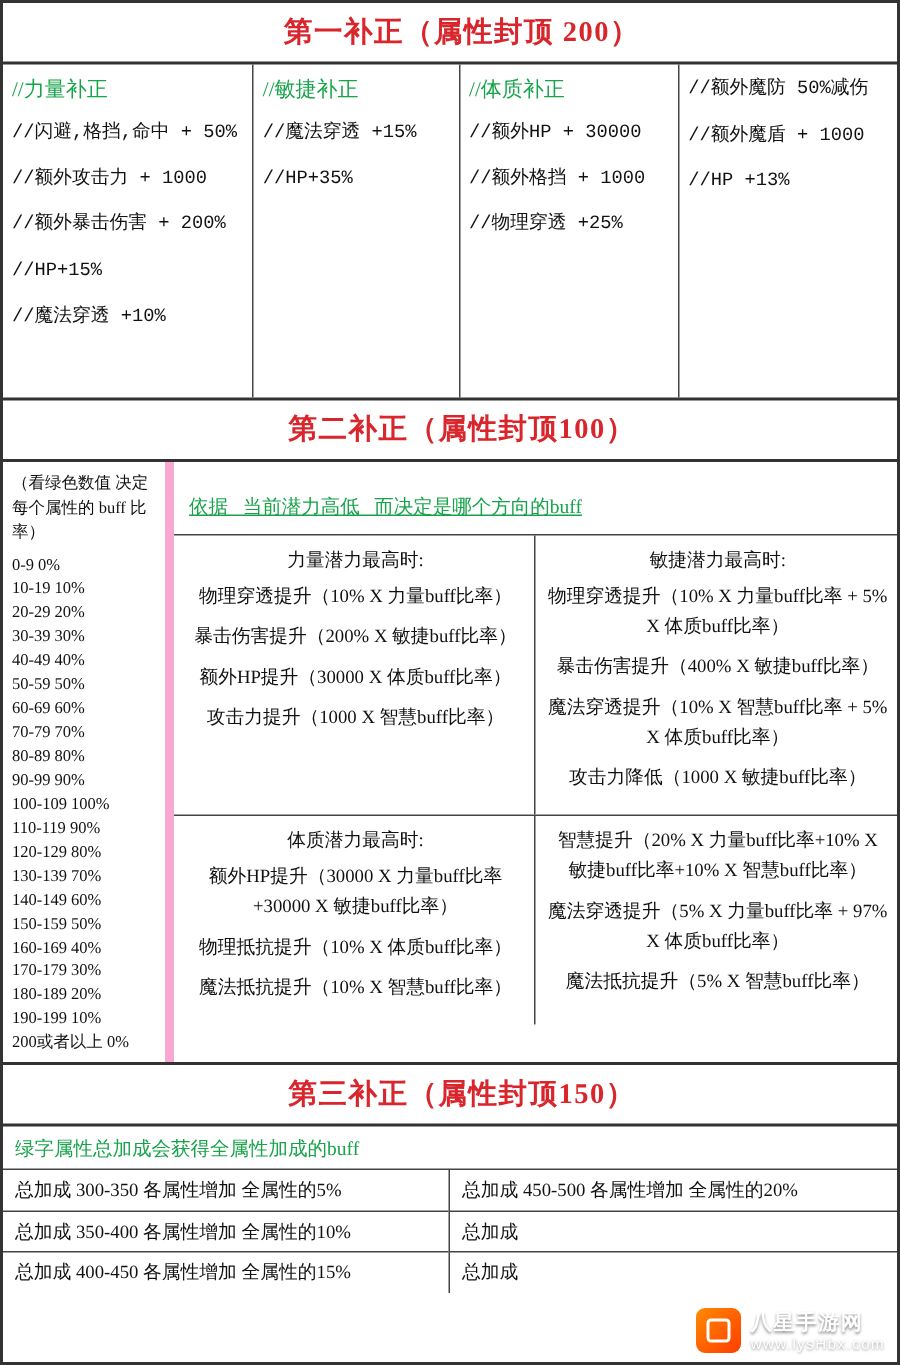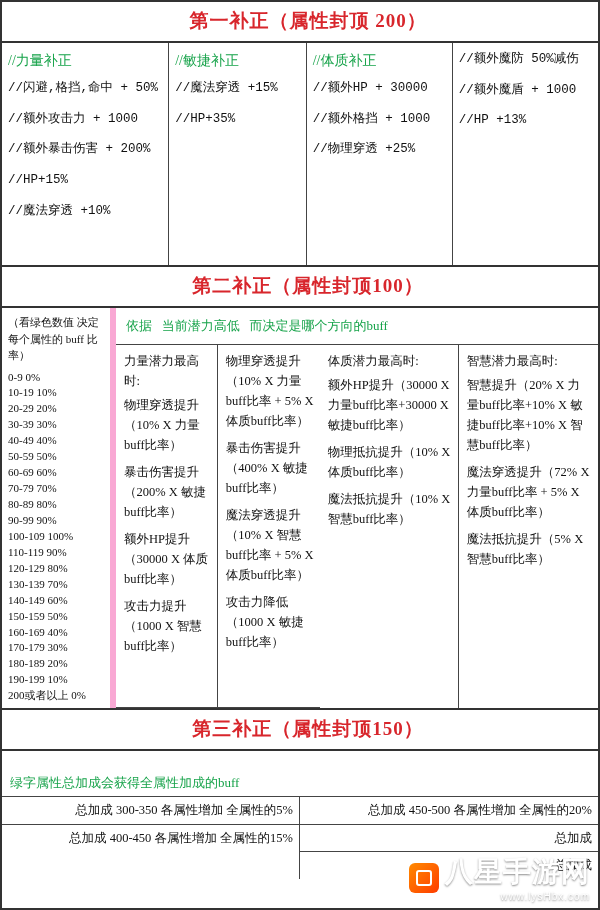--- a/index.html
+++ b/index.html
@@ -94,23 +94,24 @@
   }
   .right-col {
     flex: 1;
     display: flex;
     flex-direction: column;
   }
   .basis-line {
     border-bottom: 1px solid #444;
     color: #17a34a;
     font-size: 13px;
-    padding: 9px 8px 9px 10px;
+    padding: 21px 8px 9px 10px;
     box-sizing: border-box;
     white-space: pre;
+    text-decoration: underline;
   }
   .quad {
     display: flex;
     flex: 1;
   }
   .quad-row {
     display: flex;
     border-bottom: 1px solid #444;
   }
   .quad-row:last-child { border-bottom: none; }
@@ -132,40 +133,39 @@
     margin-bottom: 7px;
   }
 
   
   #sec3-body {
     padding: 0;
   }
   .s3-note {
     color: #17a34a;
     font-size: 13px;
-    padding: 22px 8px 2px 8px;
+    padding: 5px 8px 2px 8px;
     line-height: 1.6;
   }
   .s3-note span { display: block; }
   .s3-table {
     display: flex;
     border-top: 1px solid #444;
   }
   .s3-col {
     width: 50%;
     box-sizing: border-box;
     border-right: 1px solid #444;
     font-size: 12.5px;
   }
   .s3-col:last-child { border-right: none; }
   .s3-row {
     padding: 4px 6px 4px 8px;
     border-bottom: 1px solid #444;
     line-height: 1.5;
-    text-align: right;
   }
   .s3-row:last-child { border-bottom: none; }
 
   
   .watermark {
     position: absolute;
     right: 8px;
     bottom: 6px;
     display: flex;
     align-items: center;
@@ -183,21 +183,21 @@
     position: absolute;
     left: 7px; top: 7px;
     width: 16px; height: 16px;
     border: 2px solid #fff;
     border-radius: 3px;
     box-sizing: border-box;
   }
   .wm-text {
     font-family: "Liberation Sans", sans-serif;
     font-weight: bold;
-    font-size: 28px;
+    font-size: 14px;
     color: #ffffff;
     text-shadow: 0 1px 2px rgba(0,0,0,.45);
     letter-spacing: 1px;
   }
   .wm-sub {
     font-family: "Liberation Sans", sans-serif;
     font-size: 10px;
     color: #ffffff;
     text-shadow: 0 1px 2px rgba(0,0,0,.45);
     text-align: right;
@@ -262,63 +262,64 @@
       <span class="rline">150-159 50%</span>
       <span class="rline">160-169 40%</span>
       <span class="rline">170-179 30%</span>
       <span class="rline">180-189 20%</span>
       <span class="rline">190-199 10%</span>
       <span class="rline">200或者以上 0%</span>
     </div>
 
     <div class="right-col">
       <div class="basis-line">依据   当前潜力高低   而决定是哪个方向的buff</div>
-      <div class="quad" style="flex-direction:row;">
+      <div class="quad" style="flex-direction:column;text-align:center;">
         <div class="quad-row">
           <div class="qcell">
             <span class="qh">力量潜力最高时:</span>
             <span class="qi">物理穿透提升（10% X 力量buff比率）</span>
             <span class="qi">暴击伤害提升（200% X 敏捷buff比率）</span>
             <span class="qi">额外HP提升（30000 X 体质buff比率）</span>
             <span class="qi">攻击力提升（1000 X 智慧buff比率）</span>
           </div>
           <div class="qcell">
+            <span class="qh">敏捷潜力最高时:</span>
             <span class="qi">物理穿透提升（10% X 力量buff比率 +  5% X 体质buff比率）</span>
             <span class="qi">暴击伤害提升（400% X 敏捷buff比率）</span>
             <span class="qi">魔法穿透提升（10% X 智慧buff比率 +  5% X 体质buff比率）</span>
             <span class="qi">攻击力降低（1000 X 敏捷buff比率）</span>
           </div>
         </div>
         <div class="quad-row">
           <div class="qcell">
             <span class="qh">体质潜力最高时:</span>
             <span class="qi">额外HP提升（30000 X 力量buff比率+30000 X 敏捷buff比率）</span>
             <span class="qi">物理抵抗提升（10% X 体质buff比率）</span>
             <span class="qi">魔法抵抗提升（10% X 智慧buff比率）</span>
           </div>
           <div class="qcell">
-            <span class="qh">智慧潜力最高时:</span>
             <span class="qi">智慧提升（20% X 力量buff比率+10% X 敏捷buff比率+10% X 智慧buff比率）</span>
-            <span class="qi">魔法穿透提升（72% X 力量buff比率 + 5% X 体质buff比率）</span>
+            <span class="qi">魔法穿透提升（5% X 力量buff比率 + 97% X 体质buff比率）</span>
             <span class="qi">魔法抵抗提升（5% X 智慧buff比率）</span>
           </div>
         </div>
       </div>
     </div>
   </div>
 
   <div class="section-title">第三补正（属性封顶150）</div>
 
   <div id="sec3-body">
     <div class="s3-note">
       <span>绿字属性总加成会获得全属性加成的buff</span>
     </div>
     <div class="s3-table">
       <div class="s3-col">
         <div class="s3-row">总加成 300-350 各属性增加 全属性的5%</div>
+        <div class="s3-row">总加成 350-400 各属性增加 全属性的10%</div>
         <div class="s3-row">总加成 400-450 各属性增加 全属性的15%</div>
       </div>
       <div class="s3-col">
         <div class="s3-row">总加成 450-500 各属性增加 全属性的20%</div>
         <div class="s3-row">总加成</div>
         <div class="s3-row">总加成</div>
       </div>
     </div>
   </div>
 

